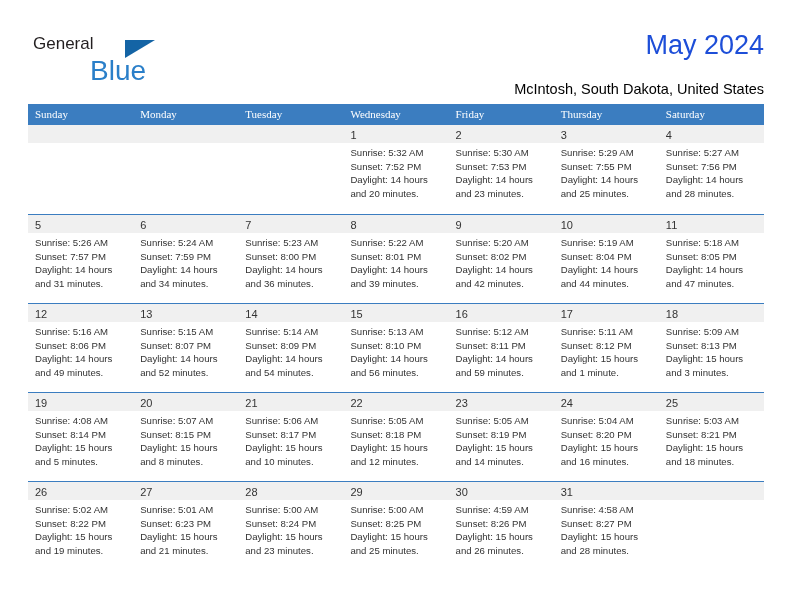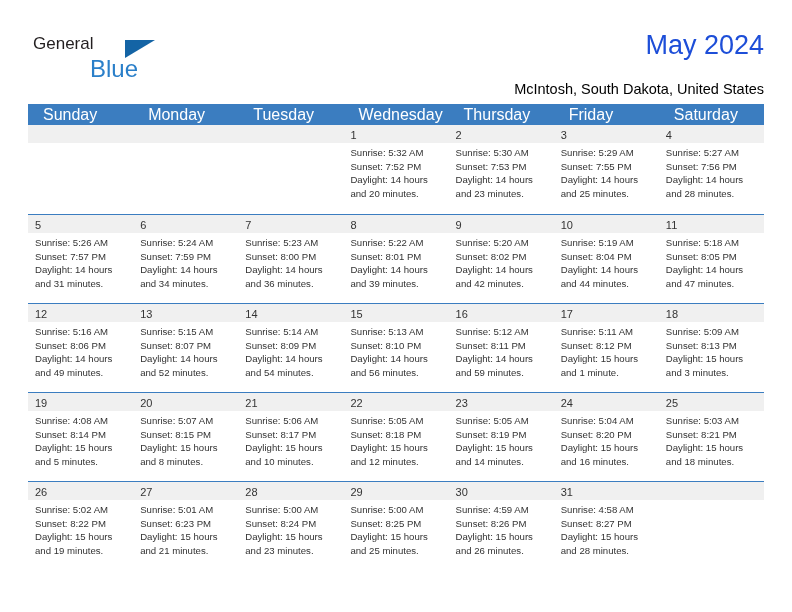--- a/index.html
+++ b/index.html
@@ -32,21 +32,21 @@
     position: absolute;
     left: 5px; top: 2px;
     font-size: 17px;
     color: #231f20;
     letter-spacing: 0px;
     font-family: "Liberation Sans", sans-serif;
   }
   .logo-blue {
     position: absolute;
     left: 62px; top: 23px;
-    font-size: 24px;
+    font-size: 28px;
     color: #2a7fc9;
     font-family: "Liberation Sans", sans-serif;
   }
   .logo-tri {
     position: absolute;
     left: 97px; top: 8px;
     width: 0; height: 0;
     border-left: 30px solid #1464a5;
     border-bottom: 18px solid transparent;
     border-top: 0px solid transparent;
@@ -78,25 +78,26 @@
   }
   .weekdays {
     display: flex;
     width: 100%;
     background: #3b7dc0;
     height: 21px;
   }
   .weekday {
     flex: 1 1 0;
     color: #ffffff;
-    font-size: 16px;
+    font-size: 11px;
     line-height: 21px;
-    padding-left: 15px;
+    padding-left: 7px;
     white-space: nowrap;
     overflow: hidden;
+    font-family: Liberation Serif, serif;
   }
   .week {
     display: flex;
     width: 100%;
     border-top: 1px solid #3b7dc0;
     height: 89px;
   }
   .week.first { border-top: none; }
   .day {
     flex: 1 1 0;
@@ -144,22 +145,22 @@
     </div>
 
   </div>
 
   <div class="calendar">
     <div class="weekdays" id="weekday-row">
         <div class="weekday">Sunday</div>
         <div class="weekday">Monday</div>
         <div class="weekday">Tuesday</div>
         <div class="weekday">Wednesday</div>
+        <div class="weekday">Friday</div>
         <div class="weekday">Thursday</div>
-        <div class="weekday">Friday</div>
         <div class="weekday">Saturday</div>
       </div>
     <div id="weeks-container">
         <div class="week first">
           <div class="day empty">
             <div class="day-band"><span class="day-num"></span></div>
             <div class="day-lines"></div>
           </div>
           <div class="day empty">
             <div class="day-band"><span class="day-num"></span></div>

